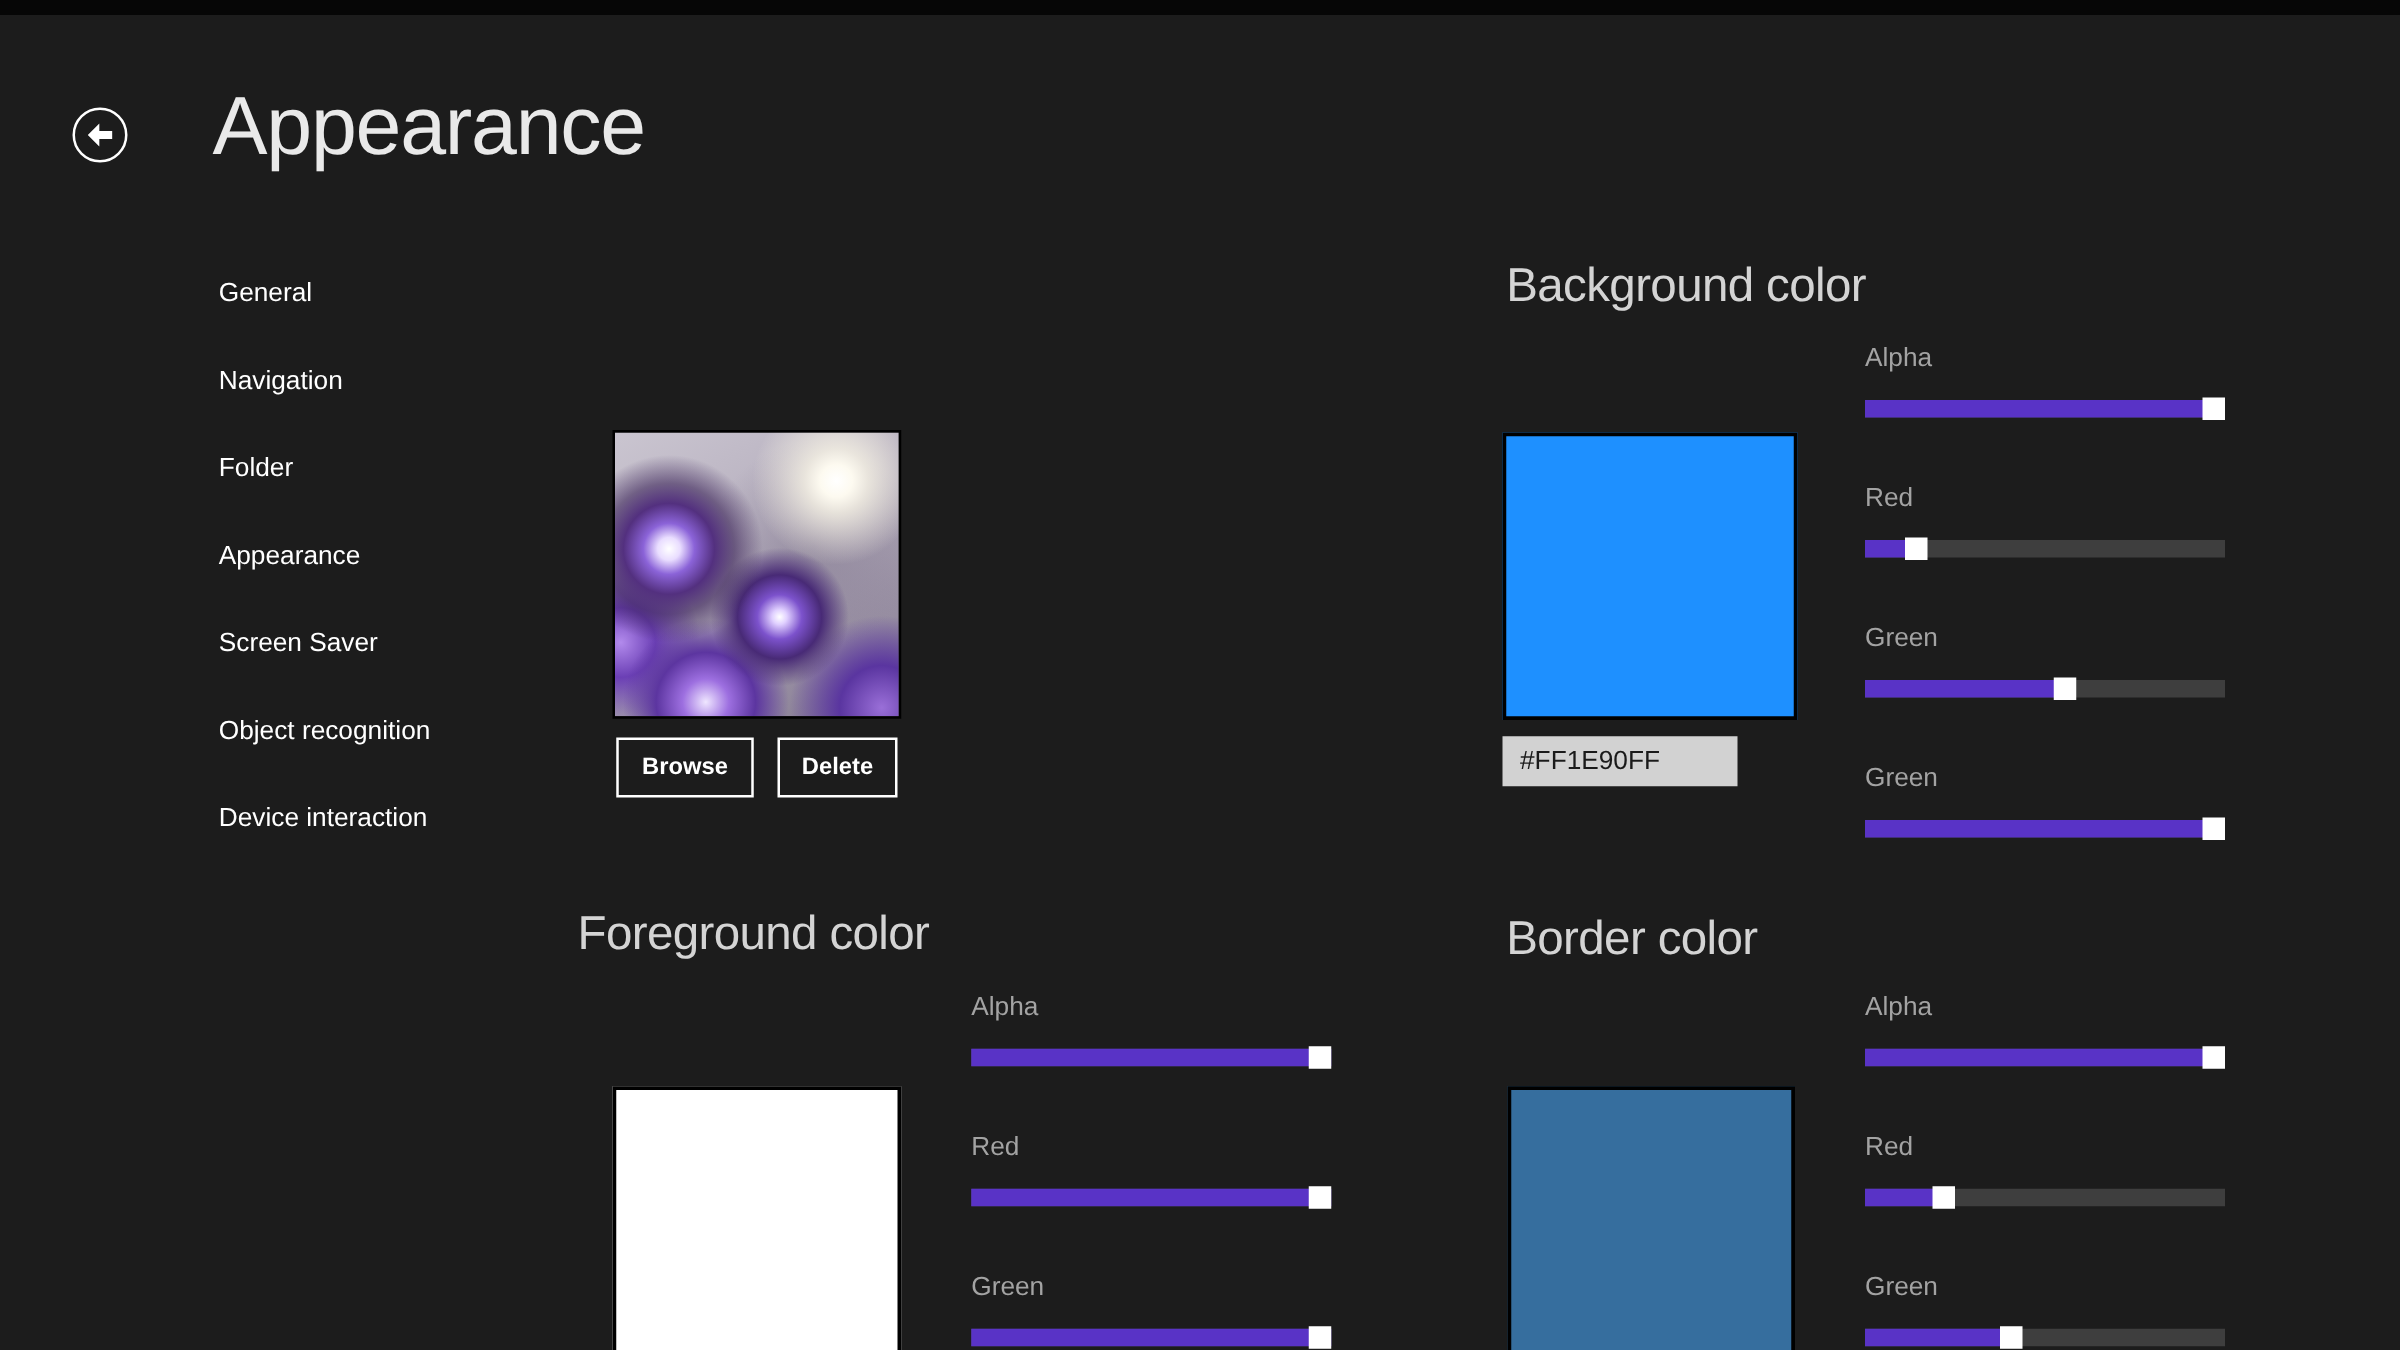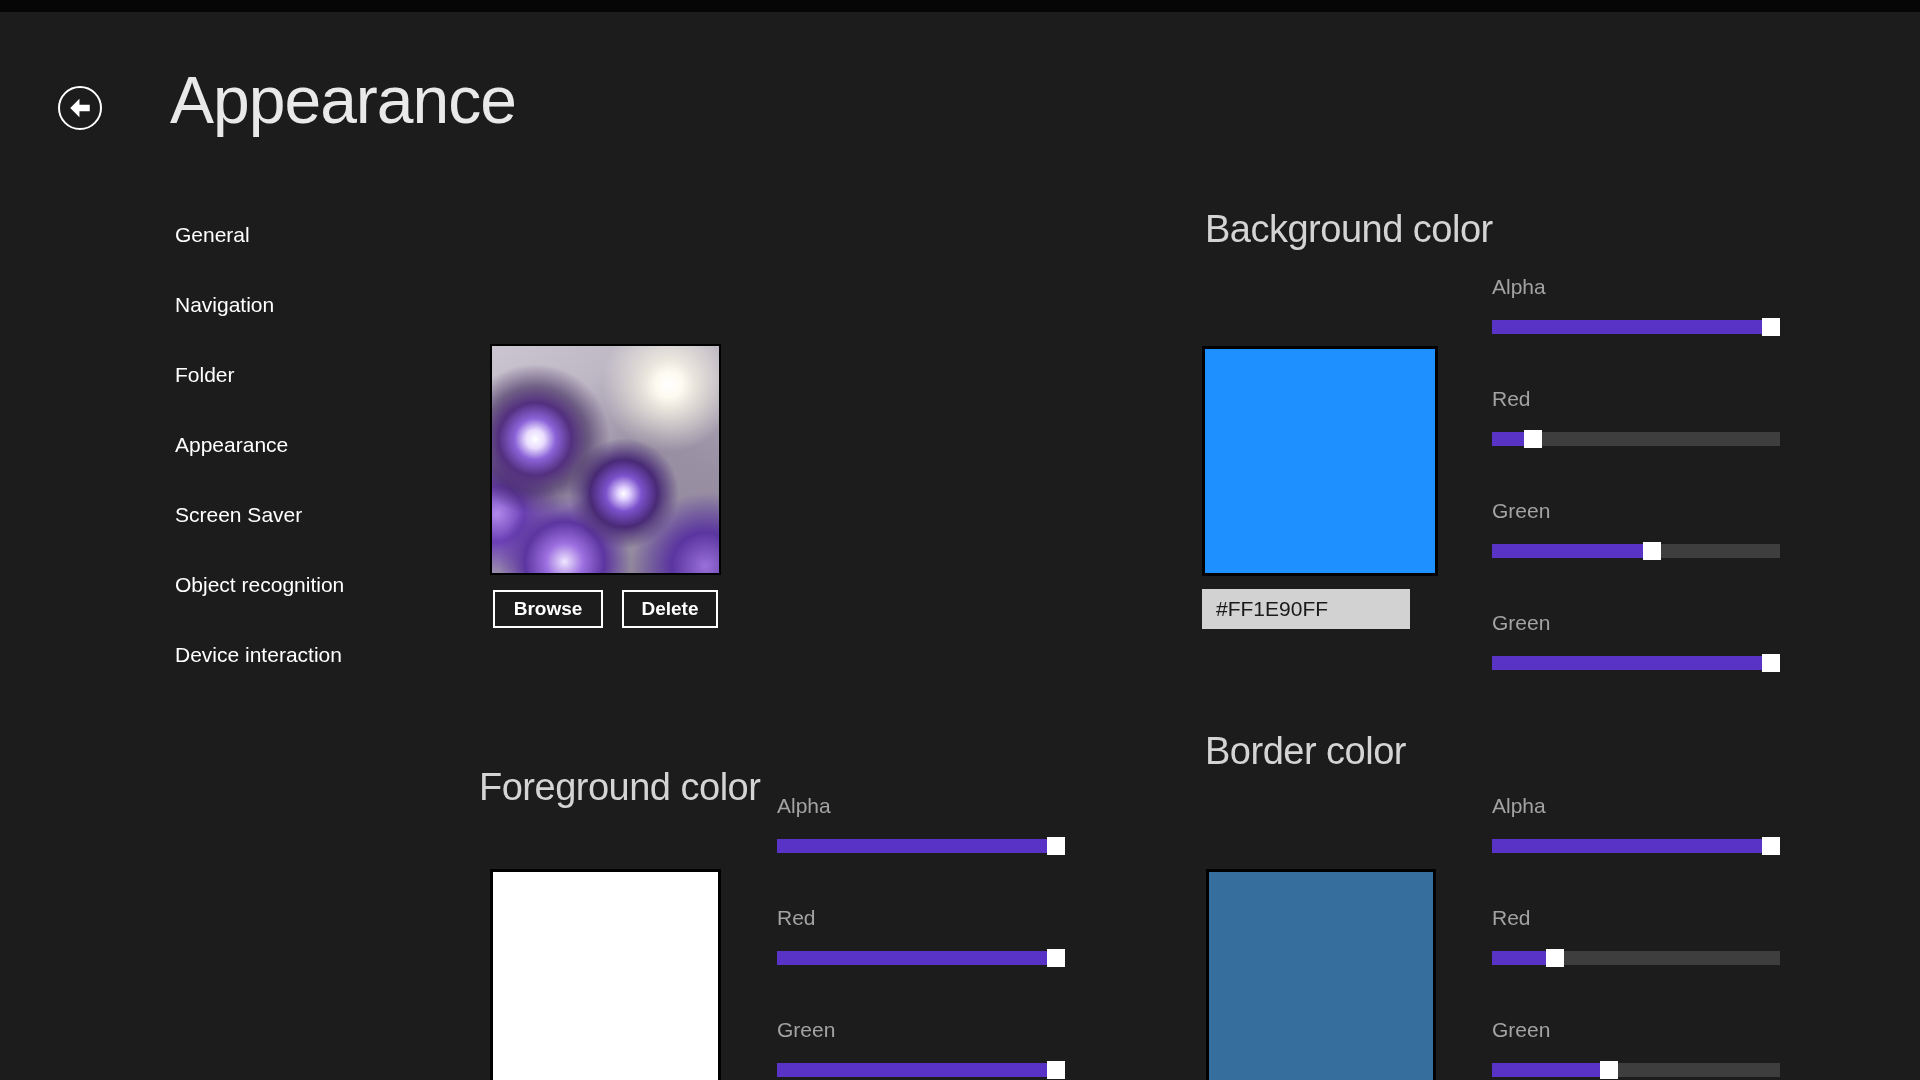--- a/index.html
+++ b/index.html
@@ -17,50 +17,50 @@
 
   
   .sidebar{position:absolute;left:175px;top:222px;width:260px;}
   .side-item{font-size:21px;line-height:26px;margin-bottom:44px;color:#ffffff;cursor:pointer;}
 
   
   .section-title{position:absolute;font-size:38px;font-weight:300;color:#d4d4d4;
                  line-height:1;letter-spacing:-0.5px;}
   #bgimg-title{left:489px;top:210px;}
   #bgcolor-title{left:1205px;top:210px;}
-  #fgcolor-title{left:479px;top:728px;margin-top:40px;}
+  #fgcolor-title{left:462px;top:728px;}
   #bordercolor-title{left:1205px;top:732px;}
 
   
   .thumb{position:absolute;left:490px;top:344px;width:227px;height:227px;border:2px solid #000;
          background:
            radial-gradient(circle at 78% 17%, #ffffff 0%, #fdfaf0 5%, rgba(242,238,226,0.85) 10%, rgba(210,203,214,0) 26%),
            radial-gradient(circle at 19% 41%, #ffffff 0%, #e9ddff 4%, #8b63d8 9%, #53307f 16%, rgba(58,34,88,0.6) 23%, rgba(58,34,88,0) 33%),
            radial-gradient(circle at 58% 65%, #ffffff 0%, #e0d0ff 3%, #7c52cc 9%, #482a76 17%, rgba(60,34,94,0) 28%),
            radial-gradient(circle at 32% 95%, #efe6ff 0%, #9d6fe0 7%, #5c35a0 15%, rgba(80,45,140,0) 25%),
            radial-gradient(circle at 2% 74%, #b28aec 0%, #6b3fb5 10%, rgba(90,50,160,0) 23%),
            radial-gradient(circle at 94% 97%, #9a6fd8 0%, #5a35a0 11%, rgba(90,53,160,0) 24%),
            radial-gradient(circle at 70% 40%, rgba(120,110,135,0.45) 0%, rgba(120,110,135,0) 40%),
            linear-gradient(150deg,#cac5d0 0%,#b7b0bf 40%,#9c93a6 70%,#837990 100%);}
 
   
-  .btn{position:absolute;top:590px;height:38px;box-sizing:border-box;border:2px solid #fff;
+  .btn{position:absolute;top:590px;height:48px;box-sizing:border-box;border:2px solid #fff;
        background:transparent;color:#fff;font-size:19px;font-weight:700;font-family:inherit;
        cursor:pointer;text-align:center;line-height:34px;padding:0;}
   #browse-btn{left:493px;width:110px;}
   #delete-btn{left:622px;width:96px;}
 
   
   .swatch{position:absolute;box-sizing:border-box;border:3px solid #000;}
   #bg-swatch{left:1202px;top:346px;width:236px;height:230px;}
   #fg-swatch{left:490px;top:869px;width:231px;height:230px;}
   #border-swatch{left:1206px;top:869px;width:230px;height:230px;}
 
   
-  #hex-field{position:absolute;left:1202px;top:589px;width:208px;height:40px;box-sizing:border-box;
+  #hex-field{position:absolute;left:1202px;top:589px;width:188px;height:40px;box-sizing:border-box;
              background:#D2D2D2;border:0;color:#1a1a1a;font-size:21px;font-family:inherit;
              padding:0 0 0 14px;outline:none;}
 
   
   .slider-stack{position:absolute;width:288px;}
   #bg-sliders{left:1492px;top:274px;}
   #fg-sliders{left:777px;top:793px;}
   #border-sliders{left:1492px;top:793px;}
   .slider-row{position:relative;height:112px;}
   .slider-label{font-size:21px;line-height:26px;color:#a3a3a3;}

